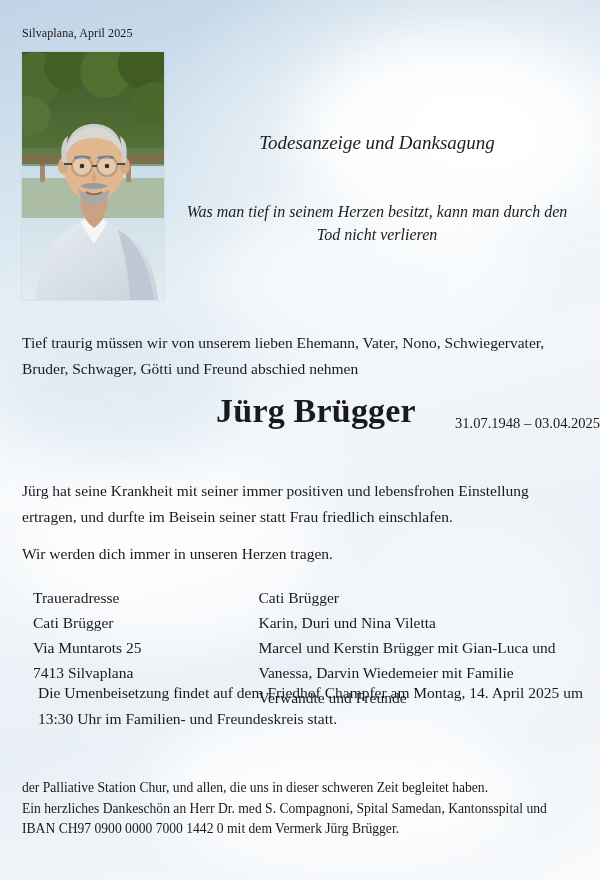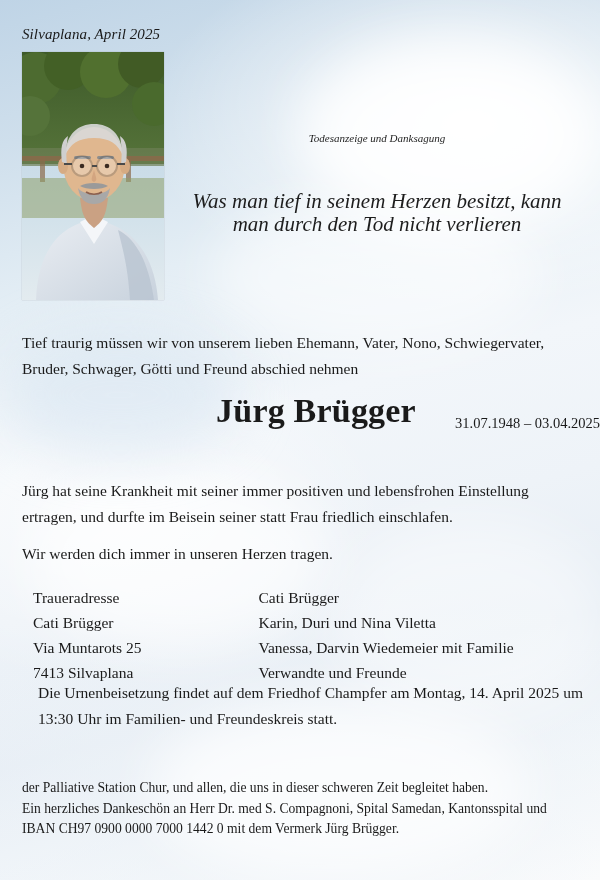--- a/index.html
+++ b/index.html
@@ -41,23 +41,22 @@
   .content {
     position: relative;
     z-index: 3;
     padding: 0;
   }
 
   .date-line {
     position: absolute;
     left: 22px;
     top: 26px;
-    font-size: 15px;
+    font-size: 12px;
     letter-spacing: 0.1px;
-    font-style: italic;
   }
 
   .photo {
     position: absolute;
     left: 22px;
     top: 52px;
     width: 142px;
     height: 248px;
     overflow: hidden;
     background: #4a5a3c;
@@ -68,25 +67,25 @@
   .quote-block {
     position: absolute;
     left: 176px;
     top: 132px;
     width: 402px;
     text-align: center;
     font-style: italic;
     color: #1d1d1d;
   }
   .quote-title {
-    font-size: 11px;
+    font-size: 19px;
     margin-bottom: 46px;
   }
   .quote-text {
-    font-size: 21px;
+    font-size: 16px;
     line-height: 23px;
   }
 
   .body-block {
     position: absolute;
     left: 22px;
     width: 556px;
   }
 
   .intro {
@@ -245,20 +244,21 @@
     <div class="addresses">
       <div class="addr-left">
         <div>Traueradresse</div>
         <div>Cati Brügger</div>
         <div>Via Muntarots 25</div>
         <div>7413 Silvaplana</div>
       </div>
       <div class="addr-right">
         <div>Cati Brügger</div>
         <div>Karin, Duri und Nina Viletta</div>
+        <div>Marcel und Kerstin Brügger mit Gian-Luca und</div>
         <div>Vanessa, Darvin Wiedemeier mit Familie</div>
         <div>Verwandte und Freunde</div>
       </div>
     </div>
 
     <div class="body-block burial">Die Urnenbeisetzung findet auf dem Friedhof Champfer am Montag, 14. April 2025 um 13:30 Uhr im Familien- und Freundeskreis statt.</div>
 
     <div class="thanks">
       <div>der Palliative Station Chur, und allen, die uns in dieser schweren Zeit begleitet haben.</div>
       <div>Ein herzliches Dankeschön an Herr Dr. med S. Compagnoni, Spital Samedan, Kantonsspital und</div>

